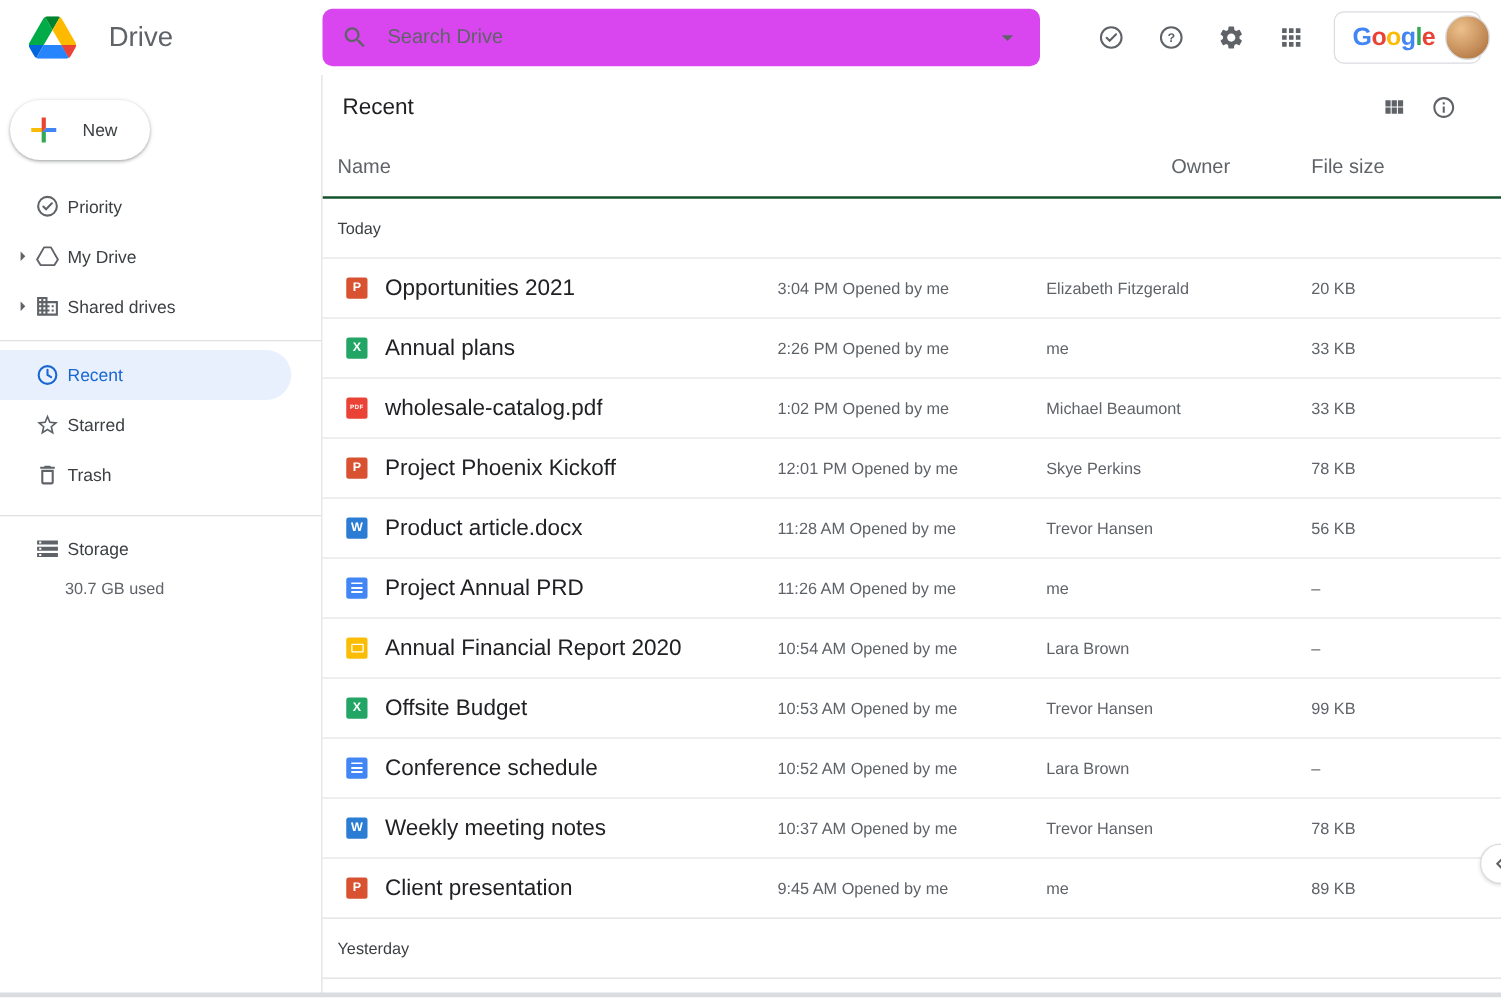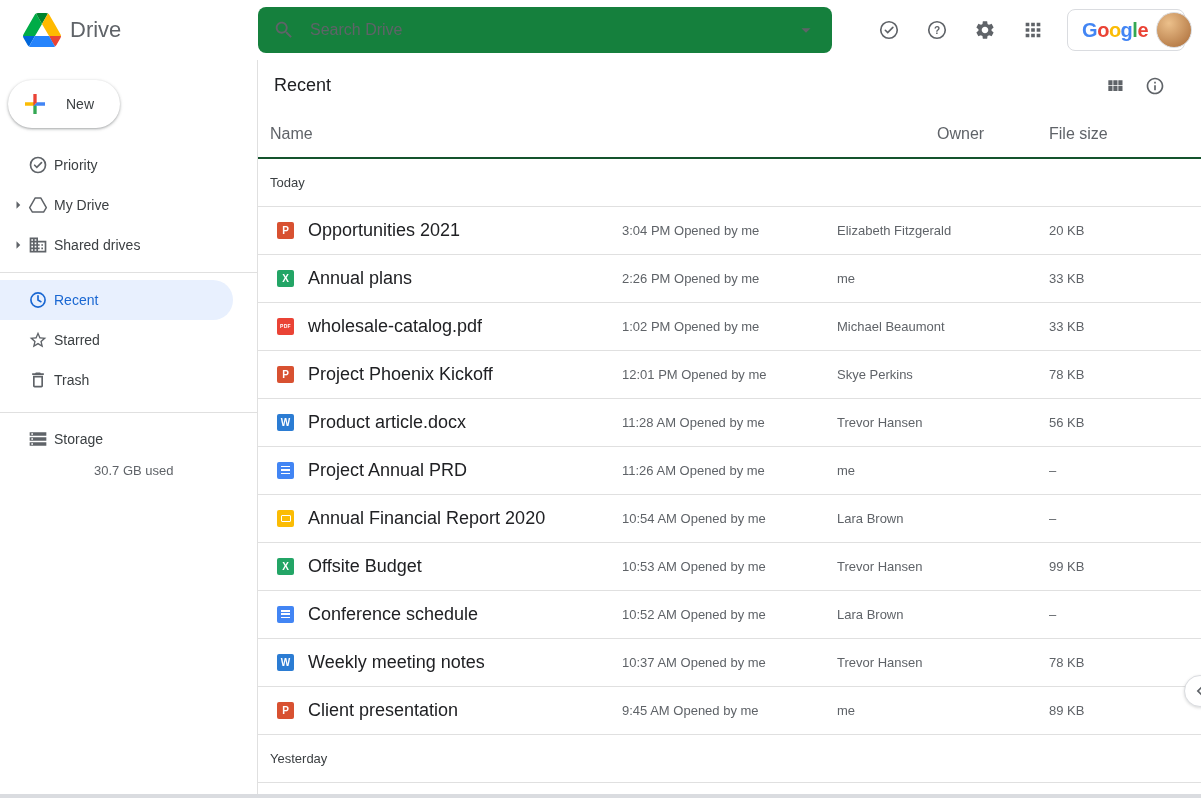--- a/index.html
+++ b/index.html
@@ -2,22 +2,22 @@
 <html><head>
 <meta charset="utf-8">
 <style>
   *{box-sizing:border-box}
   html,body{margin:0;padding:0}
   body{width:1201px;height:798px;font-family:"Liberation Sans","DejaVu Sans",sans-serif;background:#fff;overflow:hidden;color:#202124;position:relative}
 
   
   .topbar{height:60px;display:flex;align-items:center}
   .logo-area{width:258px;display:flex;align-items:center;padding-left:23px;flex:none;cursor:pointer}
-  .app-title{font-size:22px;color:#5f6368;margin-left:9px}
-  .search-bar{width:574px;height:46px;background:#15803d;border-radius:8px;display:flex;align-items:center;padding:0 6px;flex:none}
+  .app-title{font-size:22px;color:#5f6368;margin-left:26px}
+  .search-bar{width:574px;height:46px;background:#d946ef;border-radius:8px;display:flex;align-items:center;padding:0 6px;flex:none}
   .icon-btn{width:40px;height:40px;border:none;background:transparent;border-radius:50%;display:flex;align-items:center;justify-content:center;cursor:pointer;padding:0;flex:none}
   .search-input{flex:1;border:none;background:transparent;outline:none;font-size:16px;color:#202124;font-family:inherit;padding:0 6px}
   .search-input::placeholder{color:#5f6368}
   .topbar-right{margin-left:auto;display:flex;align-items:center;gap:8px;padding-right:16px}
   .account-box{height:42px;border:1px solid #dadce0;border-radius:8px;display:flex;align-items:center;padding-left:14px;margin-left:6px;background:#fff}
   .google-wordmark{font-size:20px;font-weight:bold;letter-spacing:-.5px;line-height:1}
   .avatar{width:36px;height:36px;border-radius:50%;margin-left:8px;margin-right:-8px;background:radial-gradient(circle at 35% 30%,#ecc08b,#b97f4b 75%);border:1px solid #dadce0;cursor:pointer;flex:none}
 
   
   .body-row{display:flex;height:738px}
@@ -32,21 +32,21 @@
   .nav-item.selected{background:#e8f0fe}
   .expand{width:21px;display:flex;align-items:center;justify-content:center;color:#5f6368;flex:none}
   .expand svg{width:18px;height:18px;display:block}
   .nav-icon{width:20px;height:20px;color:#5f6368;flex:none}
   .nav-icon svg{width:20px;height:20px;display:block}
   .nav-label{margin-left:6px;font-size:14px;color:#3c4043;white-space:nowrap}
   .nav-item.selected .nav-icon{color:#1967d2}
   .nav-item.selected .nav-label{color:#1967d2}
   .nav-divider{border-top:1px solid #e0e0e0;margin:7px 0}
   .nav-divider.storage-div{margin:12px 0 6px 0}
-  .storage-used{margin-left:94px;margin-top:4px;font-size:13px;color:#5f6368}
+  .storage-used{margin-left:52px;margin-top:4px;font-size:13px;color:#5f6368}
 
   
   .main-header{height:51px;display:flex;align-items:center;padding:0 26px 0 16px}
   .page-title{font-size:18px;font-weight:normal;margin:0;color:#202124}
   .mh-spacer{flex:1}
   .cols-header{display:grid;grid-template-columns:352px 215px 212px 1fr;align-items:center;height:48px;padding:0 16px 0 12px;border-bottom:2px solid #14532d;font-size:16px;color:#5f6368}
   .owner-h{padding-left:100px}
   .section-row{height:48px;display:flex;align-items:center;padding-left:12px;font-size:13px;color:#3c4043;border-bottom:1px solid #e0e0e0}
   .file-row{display:grid;grid-template-columns:345px 215px 212px 1fr;align-items:center;height:48px;padding:0 16px 0 19px;border-bottom:1px solid #e0e0e0;cursor:pointer;background:#fff}
   .name-cell{display:flex;align-items:center;min-width:0}

